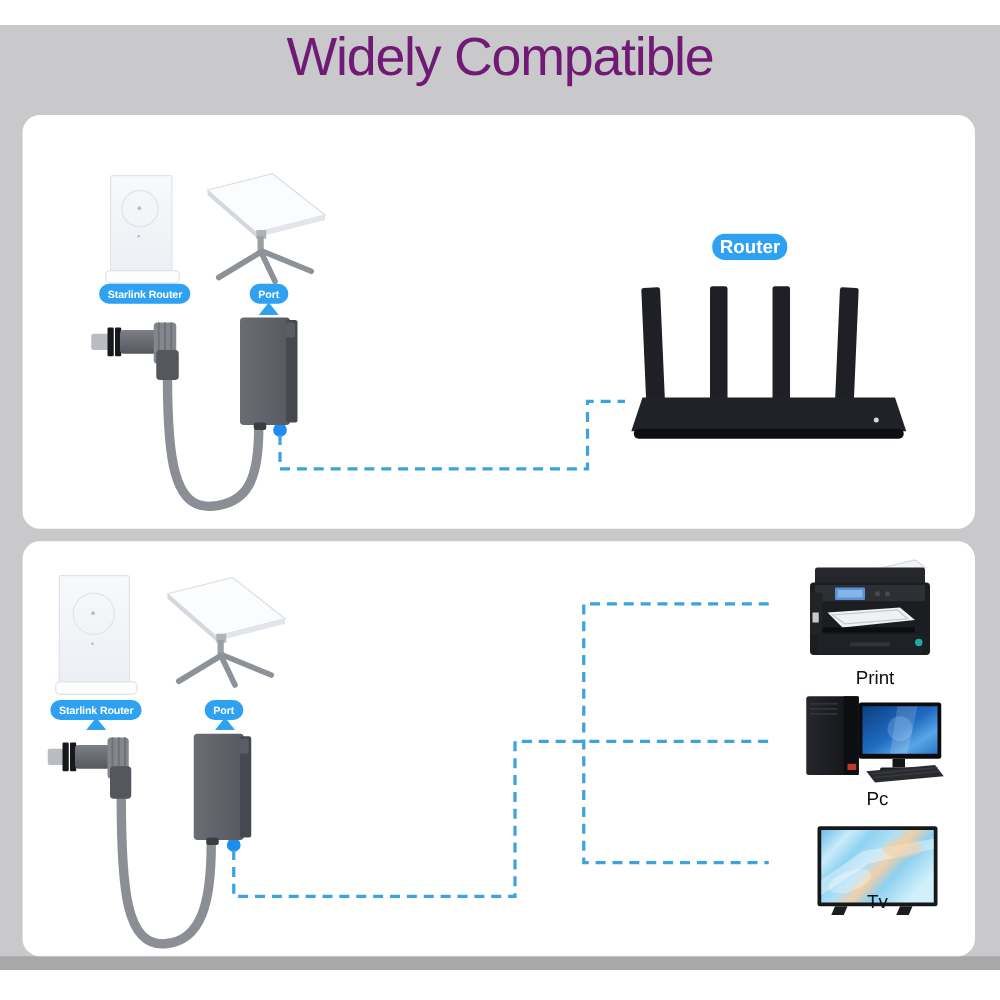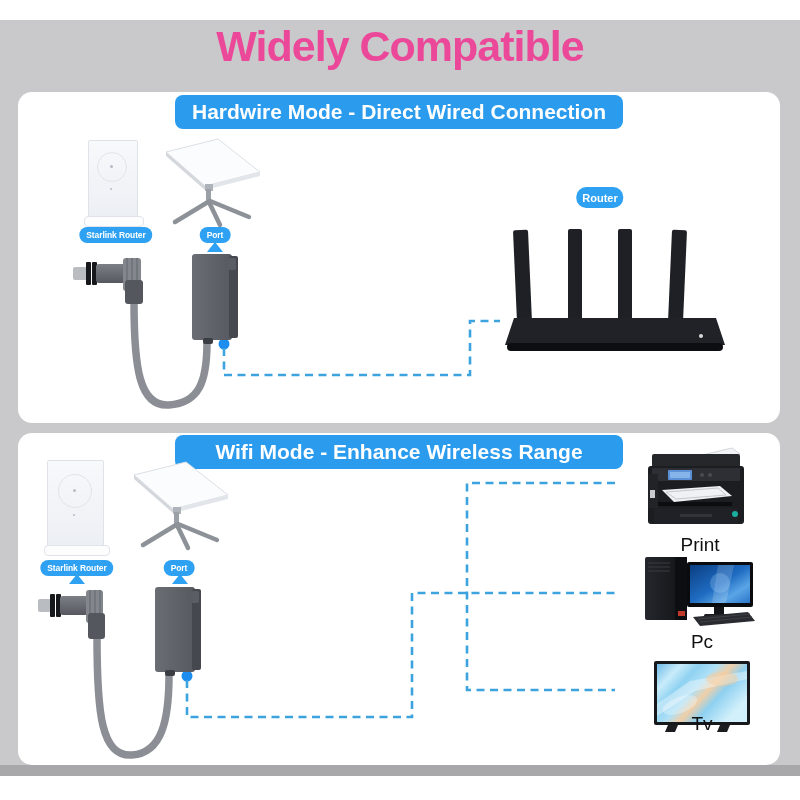--- a/index.html
+++ b/index.html
@@ -1,46 +1,45 @@
 <!DOCTYPE html>
 <html><head>
 <meta charset="utf-8">
 <style>
   html,body{margin:0;padding:0;background:#fff;}
   .canvas{position:relative;width:800px;height:800px;background:#ffffff;font-family:"Liberation Sans",sans-serif;overflow:hidden;}
   .gray-band{position:absolute;left:0;top:20px;width:800px;height:756px;background:#c9c9cb;}
   .bottom-strip{position:absolute;left:0;top:765px;width:800px;height:11px;background:#a8a8ab;}
-  .page-title{position:absolute;top:22px;left:0;width:800px;text-align:center;font-size:43px;font-weight:bold;letter-spacing:-1px;color:#ec4899;}
+  .page-title{position:absolute;top:22px;left:0;width:800px;text-align:center;font-size:43px;font-weight:normal;letter-spacing:-1px;color:#701a75;}
   .panel{position:absolute;left:18px;width:762px;background:#ffffff;border-radius:14px;}
   #panel1{top:92px;height:331px;}
   #panel2{top:433px;height:332px;}
   .panel-header{position:absolute;left:50%;transform:translateX(-50%);width:448px;height:34px;background:#2b9bee;border-radius:8px;color:#ffffff;font-weight:bold;font-size:21px;display:flex;align-items:center;justify-content:center;white-space:nowrap;}
   .abs{position:absolute;}
   .badge{position:absolute;transform:translateX(-50%);background:#2ea1f2;color:#fff;font-weight:bold;border-radius:8px;display:inline-flex;align-items:center;justify-content:center;white-space:nowrap;}
   .badge.sm{height:16px;font-size:8.5px;padding:0 7px;letter-spacing:-0.1px;}
-  .badge.lg{height:21px;font-size:11px;padding:0 6px;border-radius:10px;}
+  .badge.lg{height:21px;font-size:15px;padding:0 6px;border-radius:10px;}
   .tri{position:absolute;width:0;height:0;border-left:8px solid transparent;border-right:8px solid transparent;border-bottom:10px solid #2ea1f2;transform:translateX(-50%);}
   .sr-device{position:absolute;}
   .sr-body{position:absolute;background:linear-gradient(180deg,#f7f9fb,#eceff4);border:1px solid #dfe3e9;border-radius:2px;}
   .sr-circle{position:absolute;border:1px solid #e1e5eb;border-radius:50%;}
   .sr-dot{position:absolute;width:3px;height:3px;border-radius:50%;background:#b7bdc6;}
   .sr-base{position:absolute;background:#fdfdfe;border:1px solid #e0e4ea;border-radius:4px;}
-  .label-dark{position:absolute;color:#101010;font-size:19px;transform:translateX(-50%);white-space:nowrap;}
+  .label-dark{position:absolute;color:#101010;font-size:15px;transform:translateX(-50%);white-space:nowrap;}
   svg{display:block;}
 </style>
 </head>
 <body>
 
 <div class="canvas">
   <div class="gray-band"></div>
   <div class="bottom-strip"></div>
   <div class="page-title">Widely Compatible</div>
 
   <div class="panel" id="panel1">
-    <div class="panel-header" style="top:3px;">Hardwire Mode - Direct Wired Connection</div>
 
     <svg class="abs" style="left:0;top:0;" width="762" height="331" viewBox="0 0 762 331">
       <circle cx="206" cy="252" r="5.5" fill="#1d8ef0"></circle>
       <path d="M206,256 L206,283 L452,283 L452,229 L482,229" fill="none" stroke="#3da3de" stroke-width="2.6" stroke-dasharray="8 5.5"></path>
     </svg>
 
     <div class="sr-device" style="left:66px;top:46px;width:58px;height:88px;">
       <div class="sr-body" style="left:4px;top:2px;width:48px;height:76px;"></div>
       <div class="sr-circle" style="left:13px;top:14px;width:28px;height:28px;"></div>
       <div class="sr-dot" style="left:26px;top:27px;"></div>
@@ -95,21 +94,20 @@
       <rect x="73" y="4" width="14" height="93" rx="2" fill="#1e2025"></rect>
       <rect x="123" y="4" width="14" height="93" rx="2" fill="#1e2025"></rect>
       <rect x="173" y="5" width="15" height="92" rx="2" fill="#1e2025" transform="rotate(2.5 180 97)"></rect>
       <path d="M10,120 L19,93 L221,93 L230,120 Z" fill="#202227"></path>
       <rect x="12" y="118" width="216" height="8" rx="4" fill="#0d0e11"></rect>
       <circle cx="206" cy="111" r="2" fill="#d8d8d8"></circle>
     </svg>
   </div>
 
   <div class="panel" id="panel2">
-    <div class="panel-header" style="top:2px;">Wifi Mode - Enhance Wireless Range</div>
 
     <svg class="abs" style="left:0;top:0;" width="762" height="332" viewBox="0 0 762 332">
       <circle cx="169" cy="243" r="5.5" fill="#1d8ef0"></circle>
       <path d="M169,247 L169,284 L394,284 L394,160 L597,160" fill="none" stroke="#3da3de" stroke-width="2.6" stroke-dasharray="8 5.5"></path>
       <path d="M597,50 L449,50 L449,257 L597,257" fill="none" stroke="#3da3de" stroke-width="2.6" stroke-dasharray="8 5.5"></path>
     </svg>
 
     <div class="sr-device" style="left:26px;top:24px;width:64px;height:97px;">
       <div class="sr-body" style="left:3px;top:3px;width:55px;height:85px;"></div>
       <div class="sr-circle" style="left:14px;top:17px;width:32px;height:32px;"></div>

